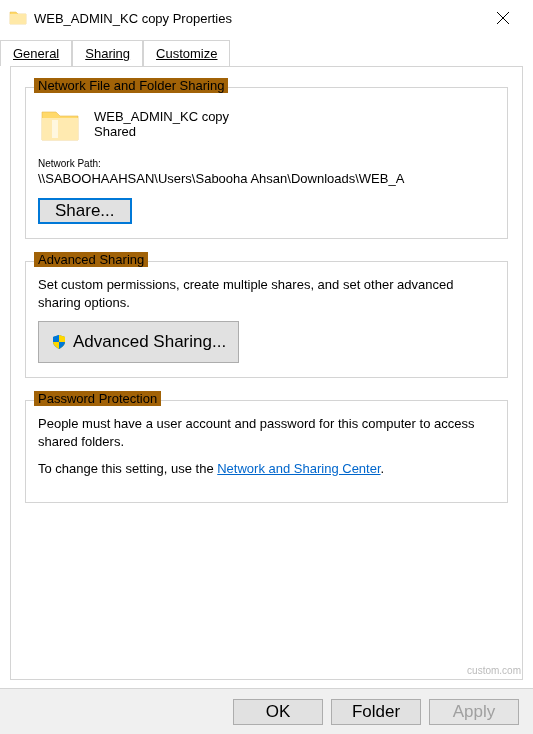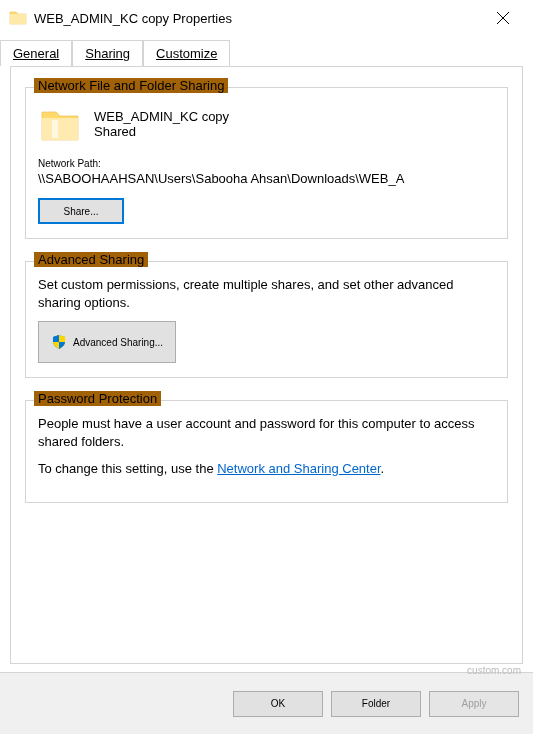--- a/index.html
+++ b/index.html
@@ -119,21 +119,21 @@
     .np-label { font-size: 10px; margin-bottom: 2px; }
     .np-value {
       font-size: 13px;
       white-space: nowrap;
       overflow: hidden;
       text-overflow: clip;
       margin-bottom: 12px;
     }
     .btn {
       font-family: inherit;
-      font-size: 10px;
+      font-size: 17px;
       padding: 4px 16px;
       background: #e1e1e1;
       border: 1px solid #adadad;
       cursor: pointer;
       min-width: 86px;
       height: 26px;
       display: inline-flex;
       align-items: center;
       justify-content: center;
     }
@@ -152,21 +152,21 @@
       margin: 0 0 10px 0;
       font-size: 13px;
       line-height: 1.35;
     }
     .link {
       color: #0066cc;
       text-decoration: underline;
       cursor: pointer;
     }
     .footer {
-      height: 62px;
+      height: 46px;
       background: #f0f0f0;
       border-top: 1px solid #d4d4d4;
       display: flex;
       justify-content: flex-end;
       align-items: center;
       padding: 0 14px;
       gap: 8px;
     }
     .footer .btn { min-width: 90px; }
     .btn.disabled {

